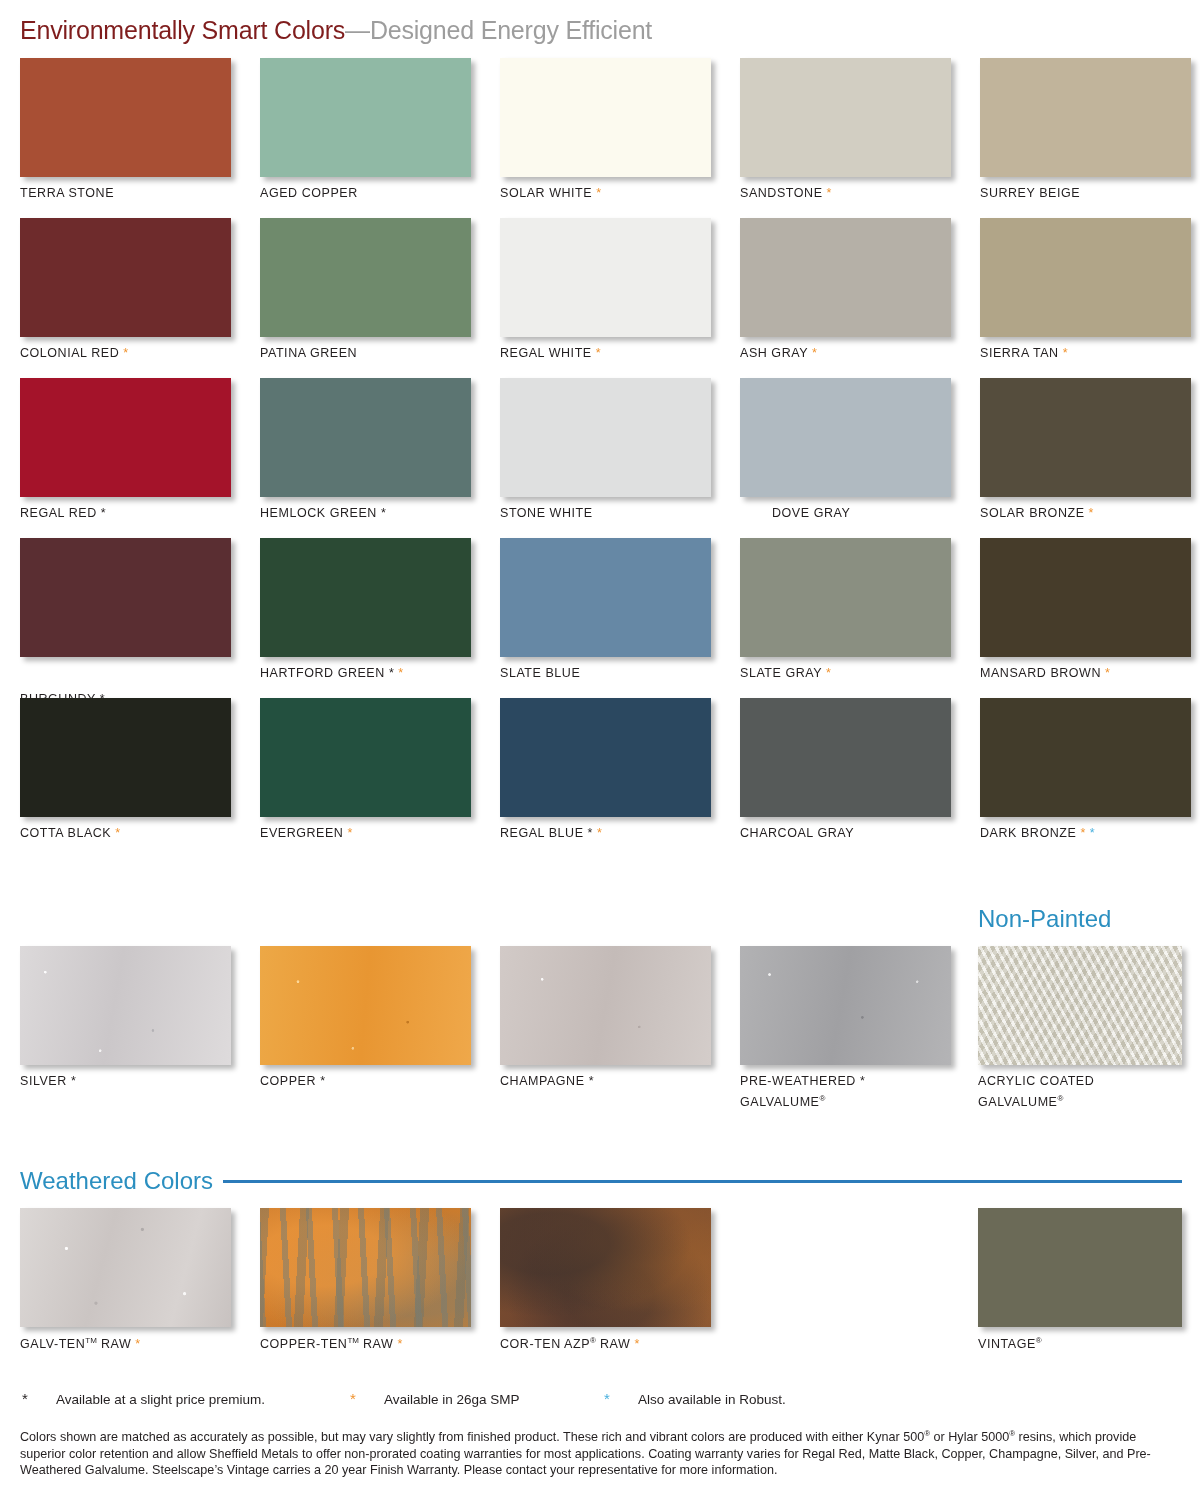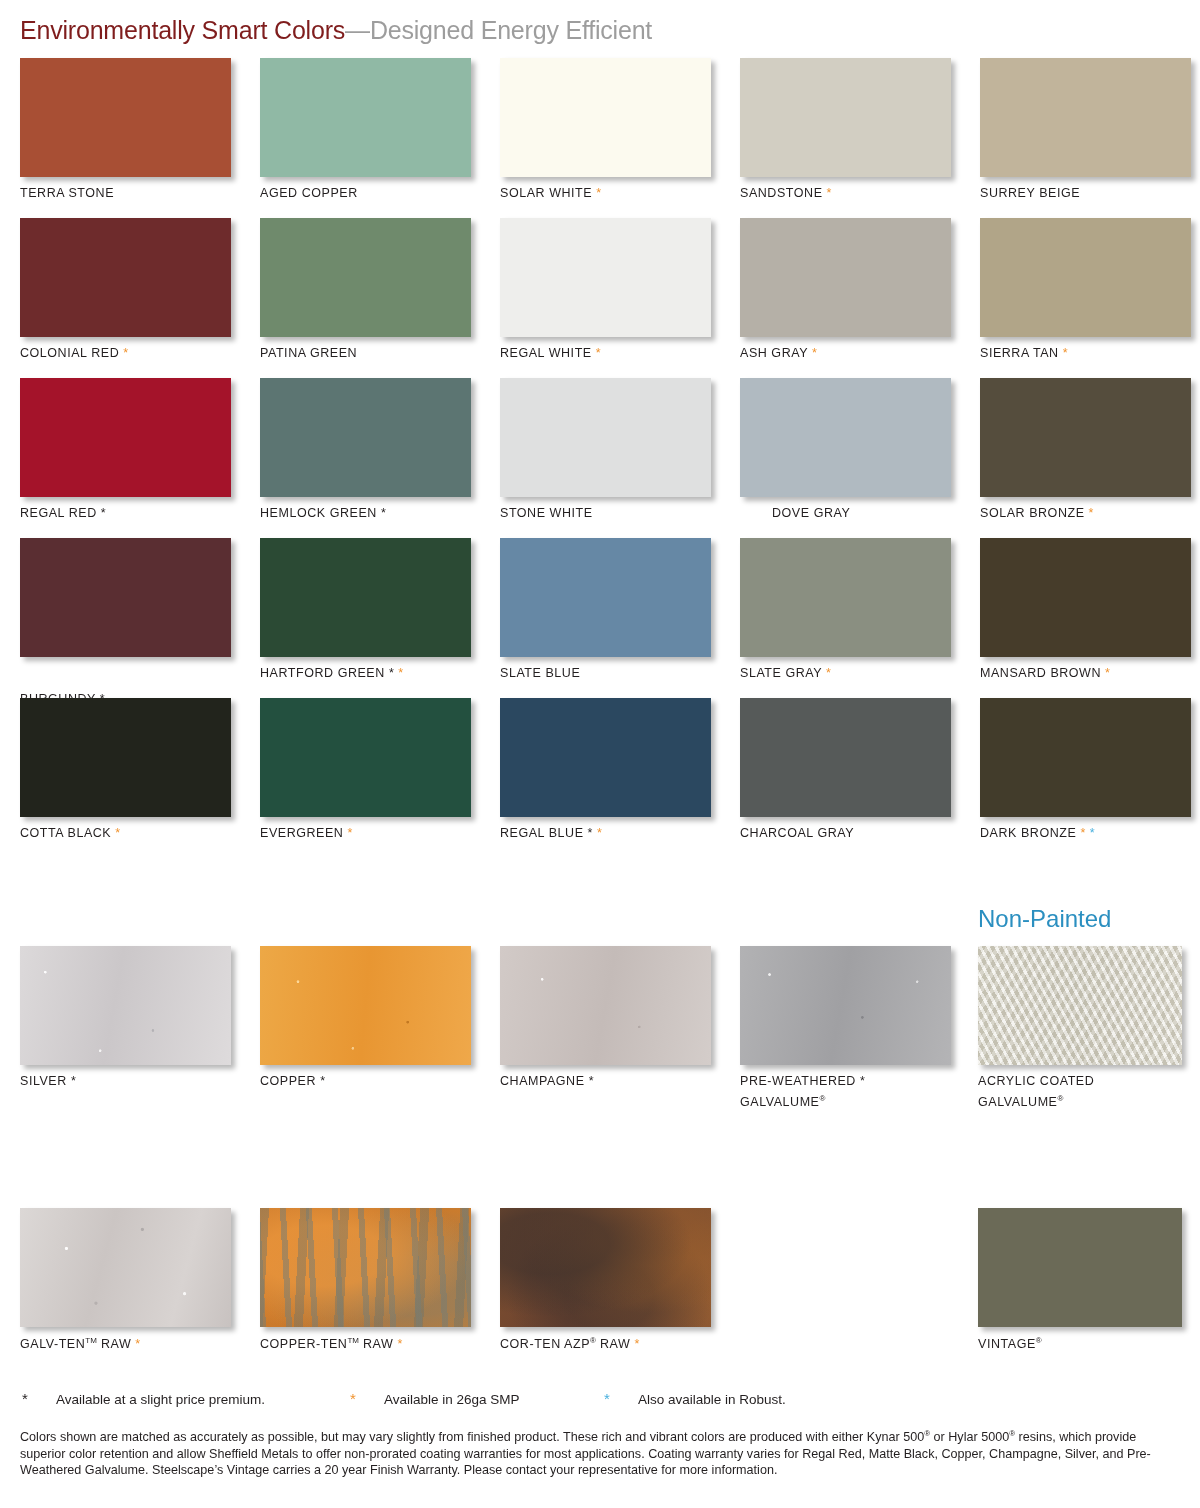--- a/index.html
+++ b/index.html
@@ -134,20 +134,24 @@
       <div class="swatch" style="left: 500px; top: 946px; width: 211px; height: 119px; background: radial-gradient(circle at 20% 28%, rgba(255, 255, 255, 0.9) 0px, rgba(255, 255, 255, 0.9) 1px, transparent 1.6px), radial-gradient(circle at 66% 68%, rgba(150, 140, 138, 0.45) 0px, rgba(150, 140, 138, 0.45) 1px, transparent 1.6px), linear-gradient(100deg, rgb(210, 202, 199) 0%, rgb(196, 187, 184) 50%, rgb(212, 205, 202) 100%) rgb(203, 195, 192);"></div>
       <div class="label" style="left: 500px; top: 1073px;"><span>CHAMPAGNE</span> <span class="ast-black">*</span></div>
       <div class="swatch" style="left: 740px; top: 946px; width: 211px; height: 119px; background: radial-gradient(circle at 14% 24%, rgba(255, 255, 255, 0.8) 0px, rgba(255, 255, 255, 0.8) 1px, transparent 1.7px), radial-gradient(circle at 58% 60%, rgba(110, 110, 115, 0.55) 0px, rgba(110, 110, 115, 0.55) 1px, transparent 1.7px), radial-gradient(circle at 84% 30%, rgba(255, 255, 255, 0.6) 0px, rgba(255, 255, 255, 0.6) 1px, transparent 1.5px), linear-gradient(100deg, rgb(178, 178, 180) 0%, rgb(160, 160, 163) 48%, rgb(180, 180, 182) 100%) rgb(169, 169, 171);"></div>
       <div class="label" style="left: 740px; top: 1073px;"><span>PRE-WEATHERED</span> <span class="ast-black">*</span><br><span>GALVALUME<sup>®</sup></span></div>
     </div>
   <div id="nonpainted-grid">
       <div class="swatch" style="left: 978px; top: 946px; width: 204px; height: 119px; background: repeating-linear-gradient(62deg, rgba(255, 255, 255, 0.55) 0px, rgba(255, 255, 255, 0.55) 3px, rgba(180, 176, 160, 0.35) 3px, rgba(180, 176, 160, 0.35) 7px), repeating-linear-gradient(-57deg, rgba(255, 255, 255, 0.4) 0px, rgba(255, 255, 255, 0.4) 4px, rgba(170, 166, 150, 0.28) 4px, rgba(170, 166, 150, 0.28) 9px), linear-gradient(90deg, rgb(220, 217, 203) 0%, rgb(211, 208, 194) 50%, rgb(222, 219, 206) 100%) rgb(216, 214, 201);"></div>
       <div class="label" style="left: 978px; top: 1073px;"><span>ACRYLIC COATED</span><br><span>GALVALUME<sup>®</sup></span></div>
     </div>
 
+  <div class="sec-head-wrap" style="left:20px; top:1167px; width:1162px;">
+    <span class="sec-head">Weathered Colors</span>
+    <span class="rule" style="flex:1;"></span>
+  </div>
 
   <div id="weathered-grid">
       <div class="swatch" style="left: 20px; top: 1208px; width: 211px; height: 119px; background: radial-gradient(circle at 22% 34%, rgba(255, 255, 255, 0.95) 0px, rgba(255, 255, 255, 0.95) 1.2px, transparent 2px), radial-gradient(circle at 58% 18%, rgba(150, 146, 146, 0.55) 0px, rgba(150, 146, 146, 0.55) 1.2px, transparent 2px), radial-gradient(circle at 78% 72%, rgba(255, 255, 255, 0.85) 0px, rgba(255, 255, 255, 0.85) 1.2px, transparent 2px), radial-gradient(circle at 36% 80%, rgba(160, 155, 155, 0.5) 0px, rgba(160, 155, 155, 0.5) 1.2px, transparent 2px), linear-gradient(105deg, rgb(220, 216, 214) 0%, rgb(203, 197, 195) 40%, rgb(216, 211, 209) 75%, rgb(200, 194, 192) 100%) rgb(210, 205, 202);"></div>
       <div class="label" style="left: 20px; top: 1332px;"><span>GALV-TEN<sup>TM</sup> RAW</span> <span class="ast-orange">*</span></div>
       <div class="swatch" style="left: 260px; top: 1208px; width: 211px; height: 119px; background: repeating-linear-gradient(87deg, rgba(120, 125, 115, 0.55) 0px, rgba(120, 125, 115, 0.55) 6px, rgba(205, 120, 40, 0) 6px, rgba(205, 120, 40, 0) 26px), repeating-linear-gradient(93deg, rgba(110, 116, 106, 0.45) 0px, rgba(110, 116, 106, 0.45) 9px, rgba(0, 0, 0, 0) 9px, rgba(0, 0, 0, 0) 40px), radial-gradient(at 30% 40%, rgba(235, 150, 60, 0.8) 0px, rgba(235, 150, 60, 0.8) 30%, transparent 72%), radial-gradient(at 74% 66%, rgba(120, 126, 116, 0.5) 0px, rgba(120, 126, 116, 0.5) 26%, transparent 70%), linear-gradient(100deg, rgb(205, 123, 44) 0%, rgb(197, 118, 42) 50%, rgb(203, 126, 48) 100%) rgb(201, 118, 44);"></div>
       <div class="label" style="left: 260px; top: 1332px;"><span>COPPER-TEN<sup>TM</sup> RAW</span> <span class="ast-orange">*</span></div>
       <div class="swatch" style="left: 500px; top: 1208px; width: 211px; height: 119px; background: radial-gradient(at 24% 30%, rgba(60, 48, 44, 0.65) 0px, rgba(60, 48, 44, 0.65) 26%, transparent 62%), radial-gradient(at 70% 22%, rgba(150, 92, 44, 0.6) 0px, rgba(150, 92, 44, 0.6) 24%, transparent 60%), radial-gradient(at 52% 74%, rgba(70, 52, 44, 0.6) 0px, rgba(70, 52, 44, 0.6) 28%, transparent 66%), radial-gradient(at 88% 60%, rgba(158, 98, 48, 0.55) 0px, rgba(158, 98, 48, 0.55) 22%, transparent 60%), linear-gradient(115deg, rgb(126, 79, 47) 0%, rgb(107, 66, 48) 45%, rgb(138, 87, 51) 100%) rgb(124, 77, 46);"></div>
       <div class="label" style="left: 500px; top: 1332px;"><span>COR-TEN AZP<sup>®</sup> RAW</span> <span class="ast-orange">*</span></div>
       <div class="swatch" style="left: 978px; top: 1208px; width: 204px; height: 119px; background: rgb(107, 106, 87);"></div>
       <div class="label" style="left: 978px; top: 1332px;"><span>VINTAGE<sup>®</sup></span></div>

